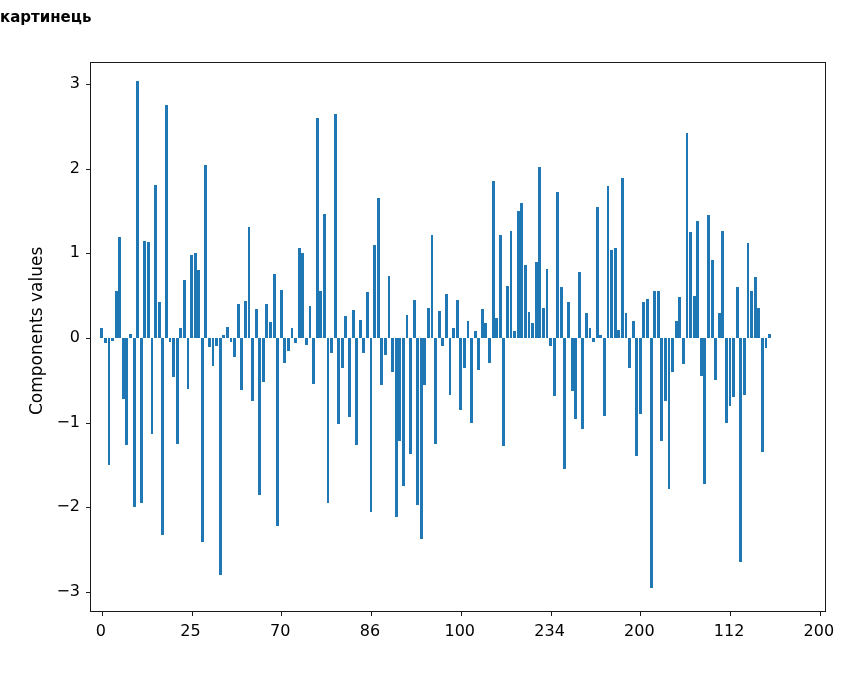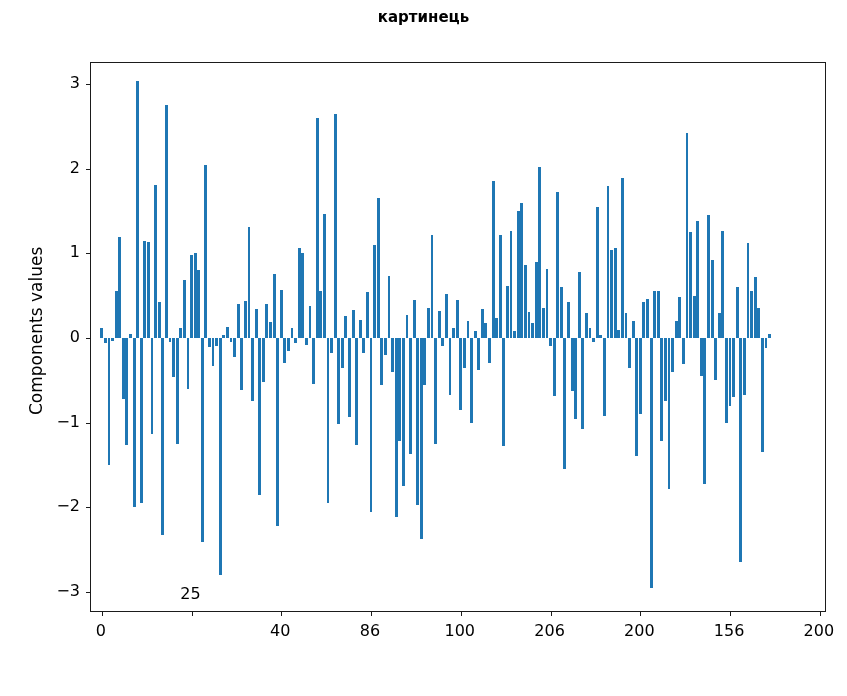--- a/index.html
+++ b/index.html
@@ -1,21 +1,21 @@
 <!DOCTYPE html>
 <html><head>
 <meta charset="utf-8">
 <style>
   html,body{margin:0;padding:0;background:#ffffff;}
   body{width:847px;height:696px;overflow:hidden;
        font-family:"DejaVu Sans","Liberation Sans",sans-serif;color:#000;}
   #figure{position:relative;width:847px;height:696px;background:#ffffff;}
 
   
-  #title-block{position:absolute;left:0;top:8px;width:847px;text-align:center;
+  #title-block{position:absolute;left:0;top:8px;width:847px;
                pointer-events:none;}
   #title-block .tline{font-size:15px;font-weight:bold;line-height:19px;
                       letter-spacing:0px;color:#000;}
 
   
   #axes{position:absolute;left:90px;top:62px;width:736px;height:550px;
         border:1.1px solid #1b1b1b;box-sizing:border-box;background:#fff;}
   #plot{position:absolute;left:0;top:0;width:100%;height:100%;overflow:hidden;}
   .bar{position:absolute;background:#1f77b4;}
 
@@ -262,23 +262,23 @@
       <div class="ylab" style="left: 20px; top: 75.1538px;">3</div>
       <div class="ylab" style="left: 20px; top: 159.769px;">2</div>
       <div class="ylab" style="left: 20px; top: 244.385px;">1</div>
       <div class="ylab" style="left: 20px; top: 329px;">0</div>
       <div class="ylab" style="left: 20px; top: 413.615px;">−1</div>
       <div class="ylab" style="left: 20px; top: 498.231px;">−2</div>
       <div class="ylab" style="left: 20px; top: 582.846px;">−3</div>
     </div>
   <div id="xlabels">
       <div class="xlab" style="left: 70.7707px; top: 623px;">0</div>
-      <div class="xlab" style="left: 160.527px; top: 586px;">25</div>
-      <div class="xlab" style="left: 250.283px; top: 623px;">40</div>
+      <div class="xlab" style="left: 160.527px; top: 623px;">25</div>
+      <div class="xlab" style="left: 250.283px; top: 623px;">70</div>
       <div class="xlab" style="left: 340.039px; top: 623px;">86</div>
       <div class="xlab" style="left: 429.795px; top: 623px;">100</div>
-      <div class="xlab" style="left: 519.551px; top: 623px;">206</div>
+      <div class="xlab" style="left: 519.551px; top: 623px;">234</div>
       <div class="xlab" style="left: 609.307px; top: 623px;">200</div>
-      <div class="xlab" style="left: 699.063px; top: 623px;">156</div>
+      <div class="xlab" style="left: 699.063px; top: 623px;">112</div>
       <div class="xlab" style="left: 788.82px; top: 623px;">200</div>
     </div>
 
 </div>
 
 </body></html>

